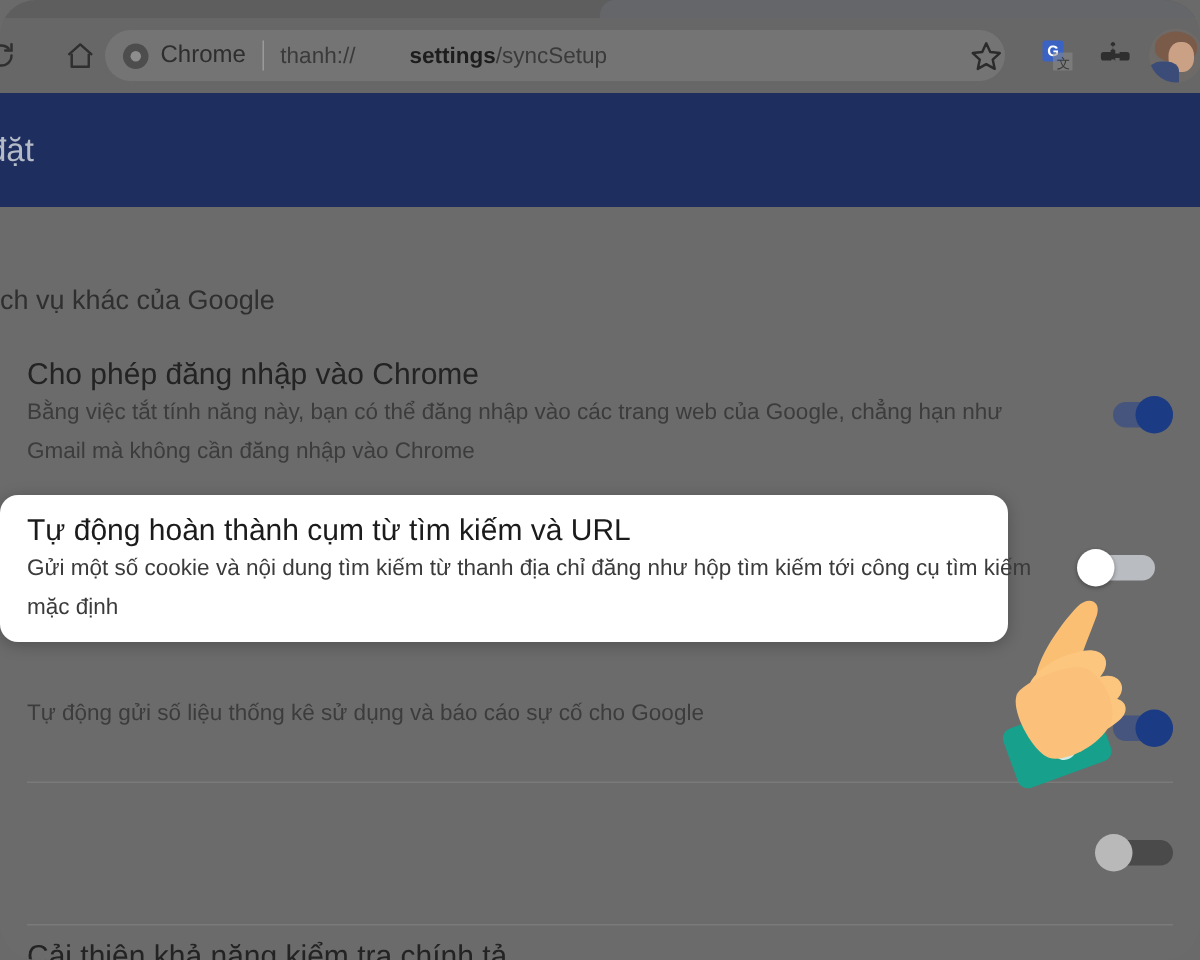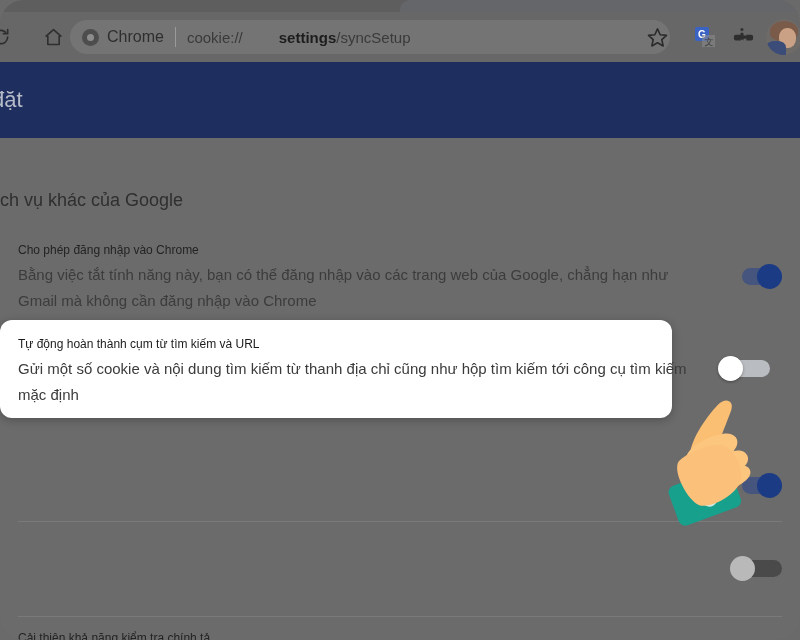--- a/index.html
+++ b/index.html
@@ -102,21 +102,21 @@
     position: absolute; left: -14px; top: 52px;
     font-size: 18px; color: #2f2f2f; white-space: nowrap;
   }
 
   .row {
     position: absolute; left: 0; width: 800px;
     display: flex; align-items: flex-start;
   }
   .row-text { padding-left: 18px; padding-right: 90px; }
   .row-title {
-    font-size: 12px; color: #232323; line-height: 24px; white-space: nowrap;
+    font-size: 20px; color: #232323; line-height: 24px; white-space: nowrap;
   }
   .row-sub {
     font-size: 15px; color: #3c3c3c; line-height: 26px;
   }
 
   
   .toggle { position: absolute; width: 52px; height: 26px; }
   .tg-track {
     position: absolute; right: 0; top: 4px;
     width: 40px; height: 17px; border-radius: 9px;
@@ -127,21 +127,21 @@
   .tg-on .tg-track { background: #46557e; }
   .tg-on .tg-knob  { right: 0; background: #1b3b85; }
   .tg-off .tg-track{ background: #4a4a4a; }
   .tg-off .tg-knob { left: 0; background: #b9b9b9; }
   .tg-off-white .tg-track { background: #b9bcc0; }
   .tg-off-white .tg-knob  { left: 0; background: #ffffff;
                             box-shadow: 0 1px 3px rgba(0,0,0,.35); }
 
   
   .card {
-    position: absolute; left: 0; top: 182px; width: 672px; height: 98px;
+    position: absolute; left: 0; top: 192px; width: 672px; height: 98px;
     background: #ffffff;
     border-radius: 12px;
     box-shadow: 0 2px 10px rgba(0,0,0,.25);
   }
   .card .row-title { color: #1b1b1b; }
   .card .row-sub   { color: #3b3b3b; }
   .card-text { position: absolute; left: 18px; top: 12px; width: 680px; }
 
   .divider {
     position: absolute; left: 18px; width: 764px; height: 1px;
@@ -172,21 +172,21 @@
         <path d="M3 11 12 3l9 8"></path>
           <path d="M5.5 10v10h13V10"></path>
       </svg>
     </div>
   </div>
 
   <div class="omnibox">
     <span class="chrome-dot"></span>
     <span class="omni-brand">Chrome</span>
     <span class="omni-sep"></span>
-    <span class="omni-url"><span>cookie://</span><b>settings</b><span>/syncSetup</span></span>
+    <span class="omni-url"><span>thanh://</span><b>settings</b><span>/syncSetup</span></span>
   </div>
 
   <div class="star-btn">
     <svg width="23" height="23" viewBox="0 0 24 24" fill="none" stroke="#2b2b2b" stroke-width="1.7" stroke-linejoin="round">
       <polygon points="12,3 14.8,9.1 21.4,9.8 16.5,14.3 17.9,20.8 12,17.5 6.1,20.8 7.5,14.3 2.6,9.8 9.2,9.1"></polygon>
     </svg>
   </div>
 
   <div class="xl-ico">
     <svg width="24" height="24" viewBox="0 0 24 24">
@@ -226,30 +226,31 @@
       </div>
     </div>
     <div class="toggle tg-on" style="left:730px; top:126px">
       <span class="tg-track"></span>
       <span class="tg-knob"></span>
     </div>
 
     <div class="card">
       <div class="card-text">
         <div class="row-title">Tự động hoàn thành cụm từ tìm kiếm và URL</div>
-        <div class="row-sub">Gửi một số cookie và nội dung tìm kiếm từ thanh địa chỉ cũng như hộp tìm kiếm tới công cụ tìm kiếm mặc định</div>
+        <div class="row-sub">Gửi một số cookie và nội dung tìm kiếm từ thanh địa chỉ đăng như hộp tìm kiếm tới công cụ tìm kiếm mặc định</div>
       </div>
       <div class="toggle tg-off-white" style="left:718px; top:36px">
         <span class="tg-track"></span>
         <span class="tg-knob"></span>
       </div>
     </div>
 
     <div class="row" style="top:325px">
       <div class="row-text">
+        <div class="row-sub">Tự động gửi số liệu thống kê sử dụng và báo cáo sự cố cho Google</div>
       </div>
     </div>
     <div class="toggle tg-on" style="left:730px; top:335px">
       <span class="tg-track"></span>
       <span class="tg-knob"></span>
     </div>
 
     <div class="divider" style="top:383px"></div>
 
     <div class="toggle tg-off" style="left:730px; top:418px">

